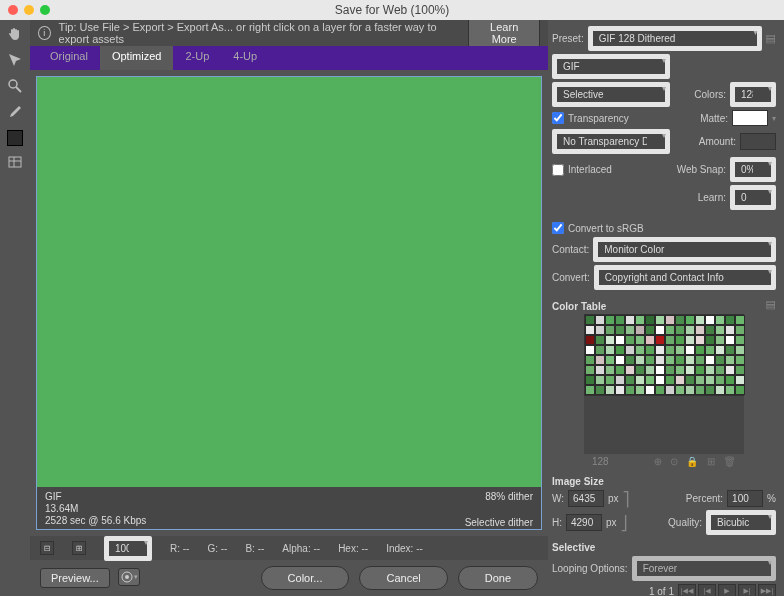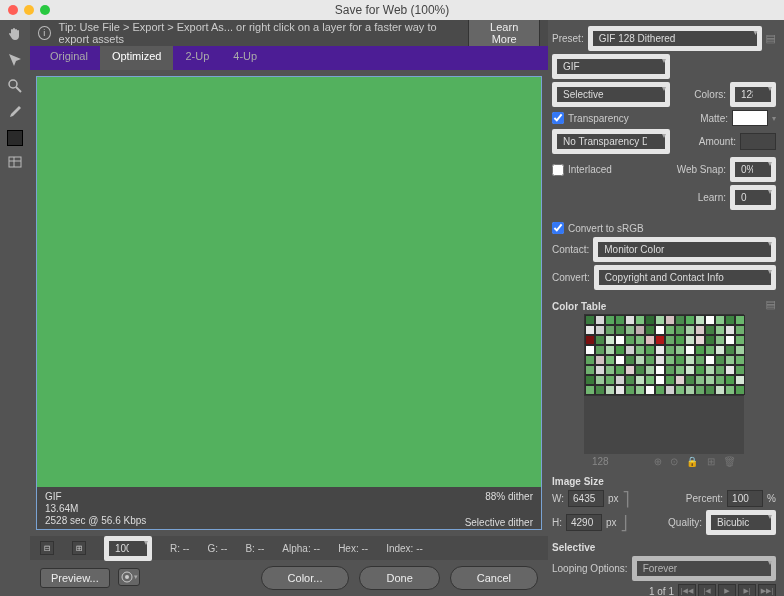--- a/index.html
+++ b/index.html
@@ -138,22 +138,22 @@
         <div class="eye">
             <svg width="14" height="12" viewBox="0 0 14 12">
               <circle cx="7" cy="6" r="5" fill="none" stroke="#ccc"></circle>
               <circle cx="7" cy="6" r="2" fill="#ccc"></circle>
             </svg> 
             <span style="font-size:7px;color:#aaa;">▾</span>
           </div>
       </div>
       <div style="display:flex; gap:10px;">
         <button class="btn lg">Color...</button>
+        <button class="btn lg">Cancel</button>
         <button class="btn lg">Done</button>
-        <button class="btn lg">Cancel</button>
       </div>
     </div>
   </div>
 
   <div class="right">
     <div class="row">
       <span class="lbl">Preset:</span>
       <span class="drop-wrap" style="flex:1;"><select class="drop" style="width:100%;"><option>GIF 128 Dithered</option></select></span>
       <span style="color:#888;">▤</span>
     </div>

